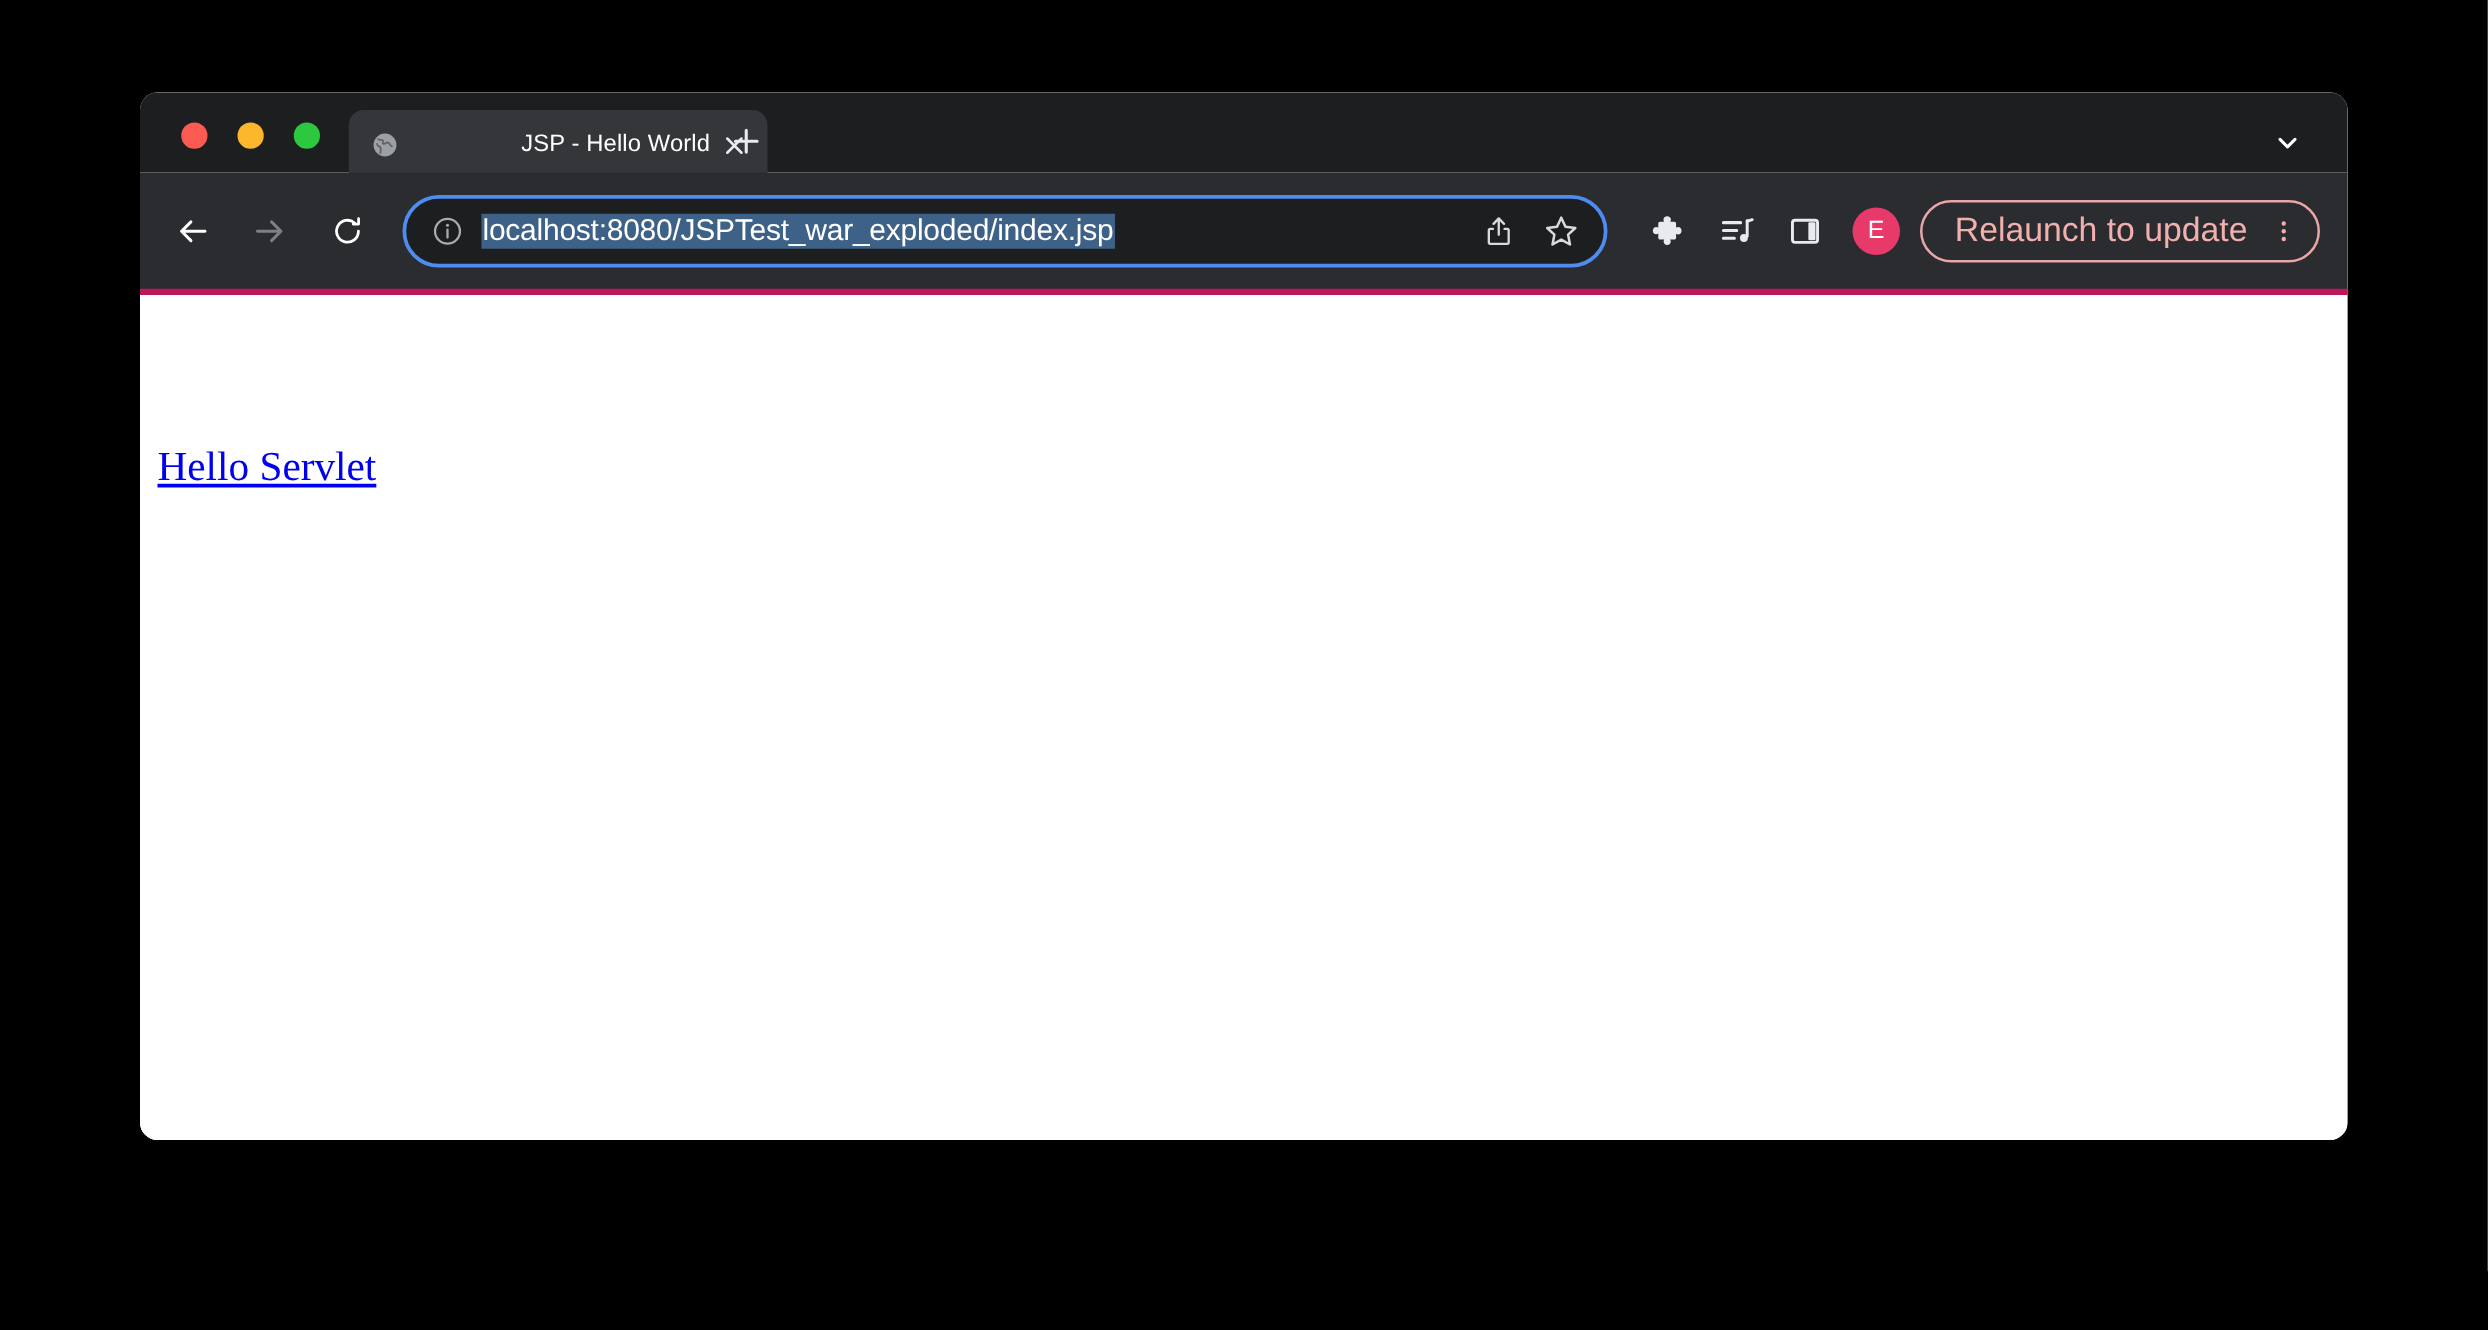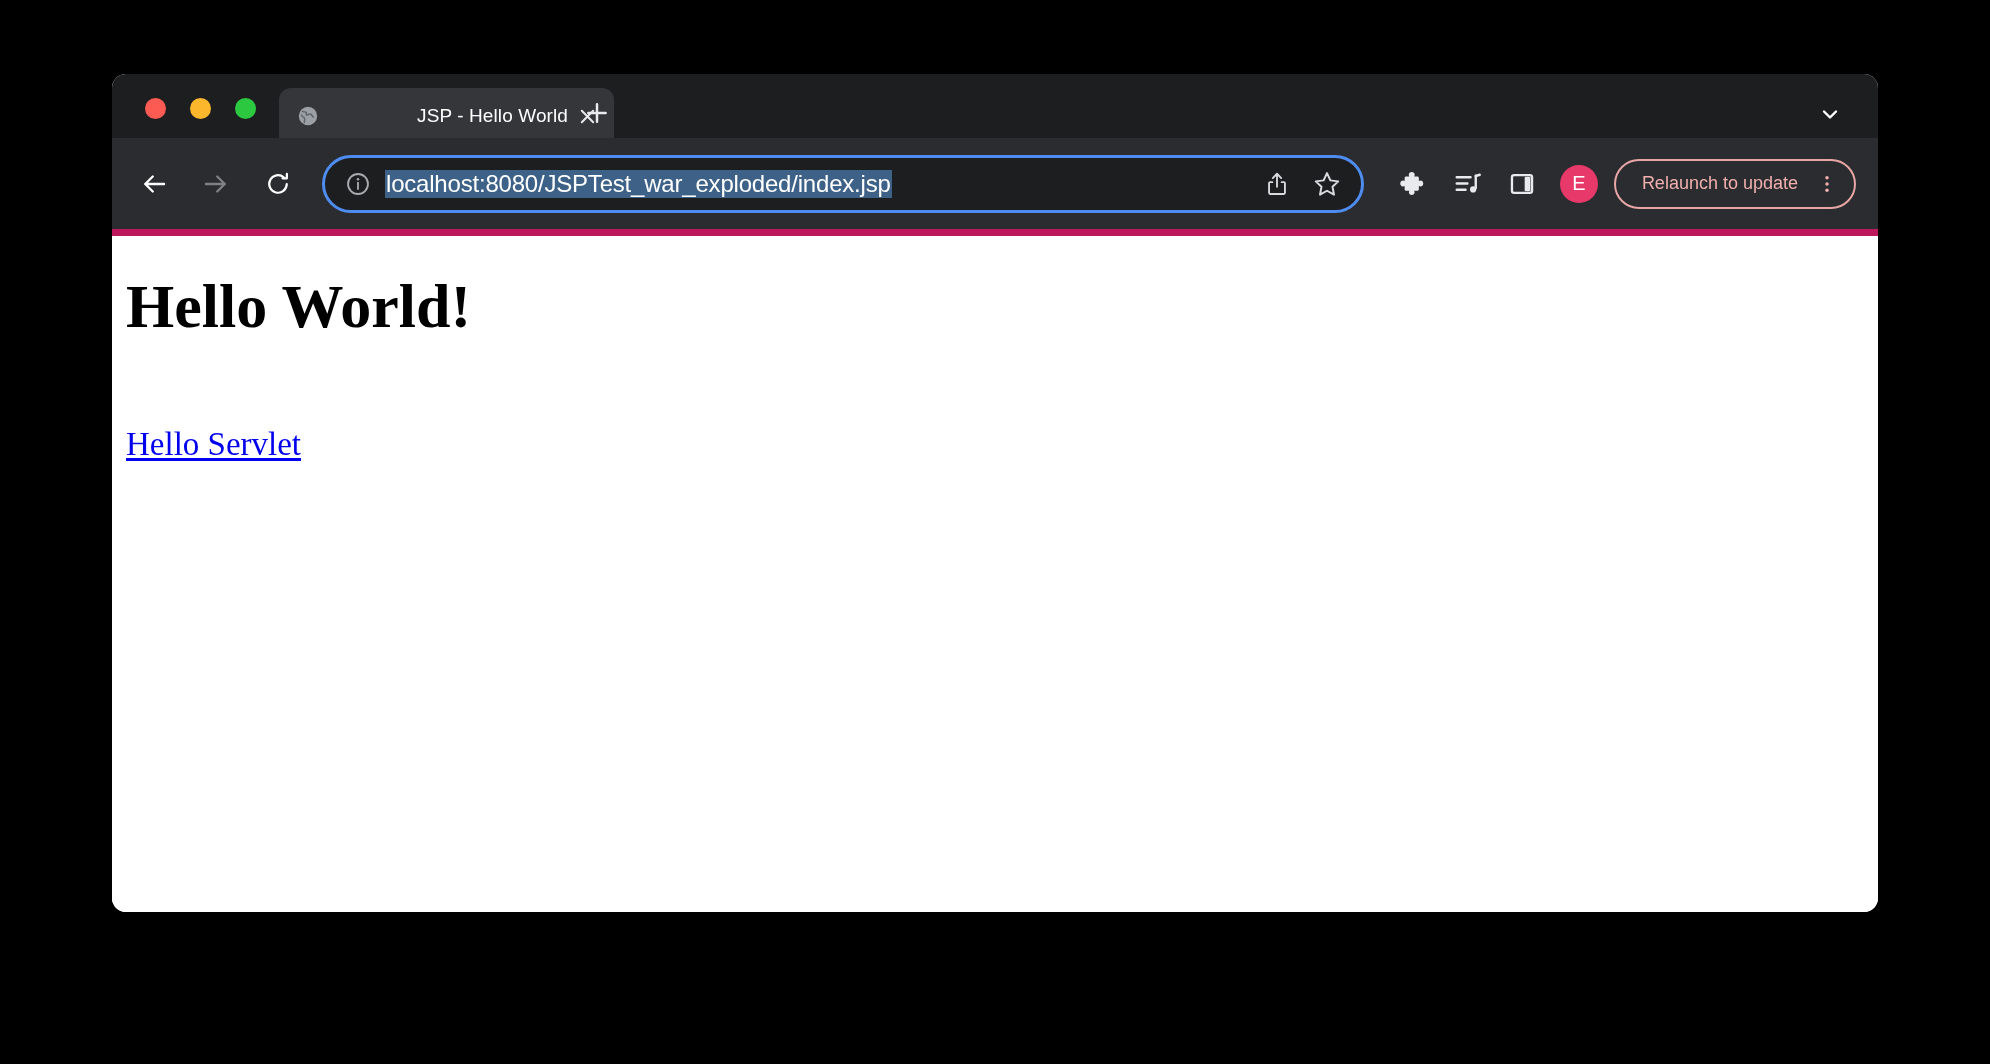--- a/index.html
+++ b/index.html
@@ -75,21 +75,21 @@
     position:absolute; right:34px; top:26px;
     width:28px; height:28px;
     display:flex; align-items:center; justify-content:center;
     color:#ffffff;
   }
 
   
   .toolbar{
     height:98px;
     background:#2b2c2f;
-    border-bottom:7px solid #be185d;
+    border-bottom:5px solid #be185d;
     flex:0 0 auto;
     display:flex; align-items:center;
     padding:0 22px 0 0;
     position:relative;
   }
   .nav-btn{
     width:56px; height:56px;
     margin-left:6px;
     display:flex; align-items:center; justify-content:center;
     flex:0 0 auto;
@@ -154,21 +154,21 @@
   }
   .relaunch{
     flex:0 0 auto;
     margin-left:16px;
     height:50px;
     border:2px solid #e8a6a6;
     border-radius:25px;
     display:flex; align-items:center;
     padding:0 10px 0 26px;
     color:#f1b0ae;
-    font-size:18px;
+    font-size:27px;
     white-space:nowrap;
   }
   .relaunch-menu{
     width:34px; height:34px;
     margin-left:12px;
     display:flex; align-items:center; justify-content:center;
     color:#f1b0ae;
   }
 
   
@@ -311,17 +311,16 @@
         <svg width="22" height="22" viewBox="0 0 24 24" fill="currentColor">
           <circle cx="12" cy="5.2" r="1.9"></circle>
           <circle cx="12" cy="12" r="1.9"></circle>
           <circle cx="12" cy="18.8" r="1.9"></circle>
         </svg>
       </span>
     </div>
   </div>
 
   <div class="page">
-    <h1 class="page-h1">Hello World!</h1>
     <a class="page-link" href="#">Hello Servlet</a>
   </div>
 
 </div>
 
 </body></html>

